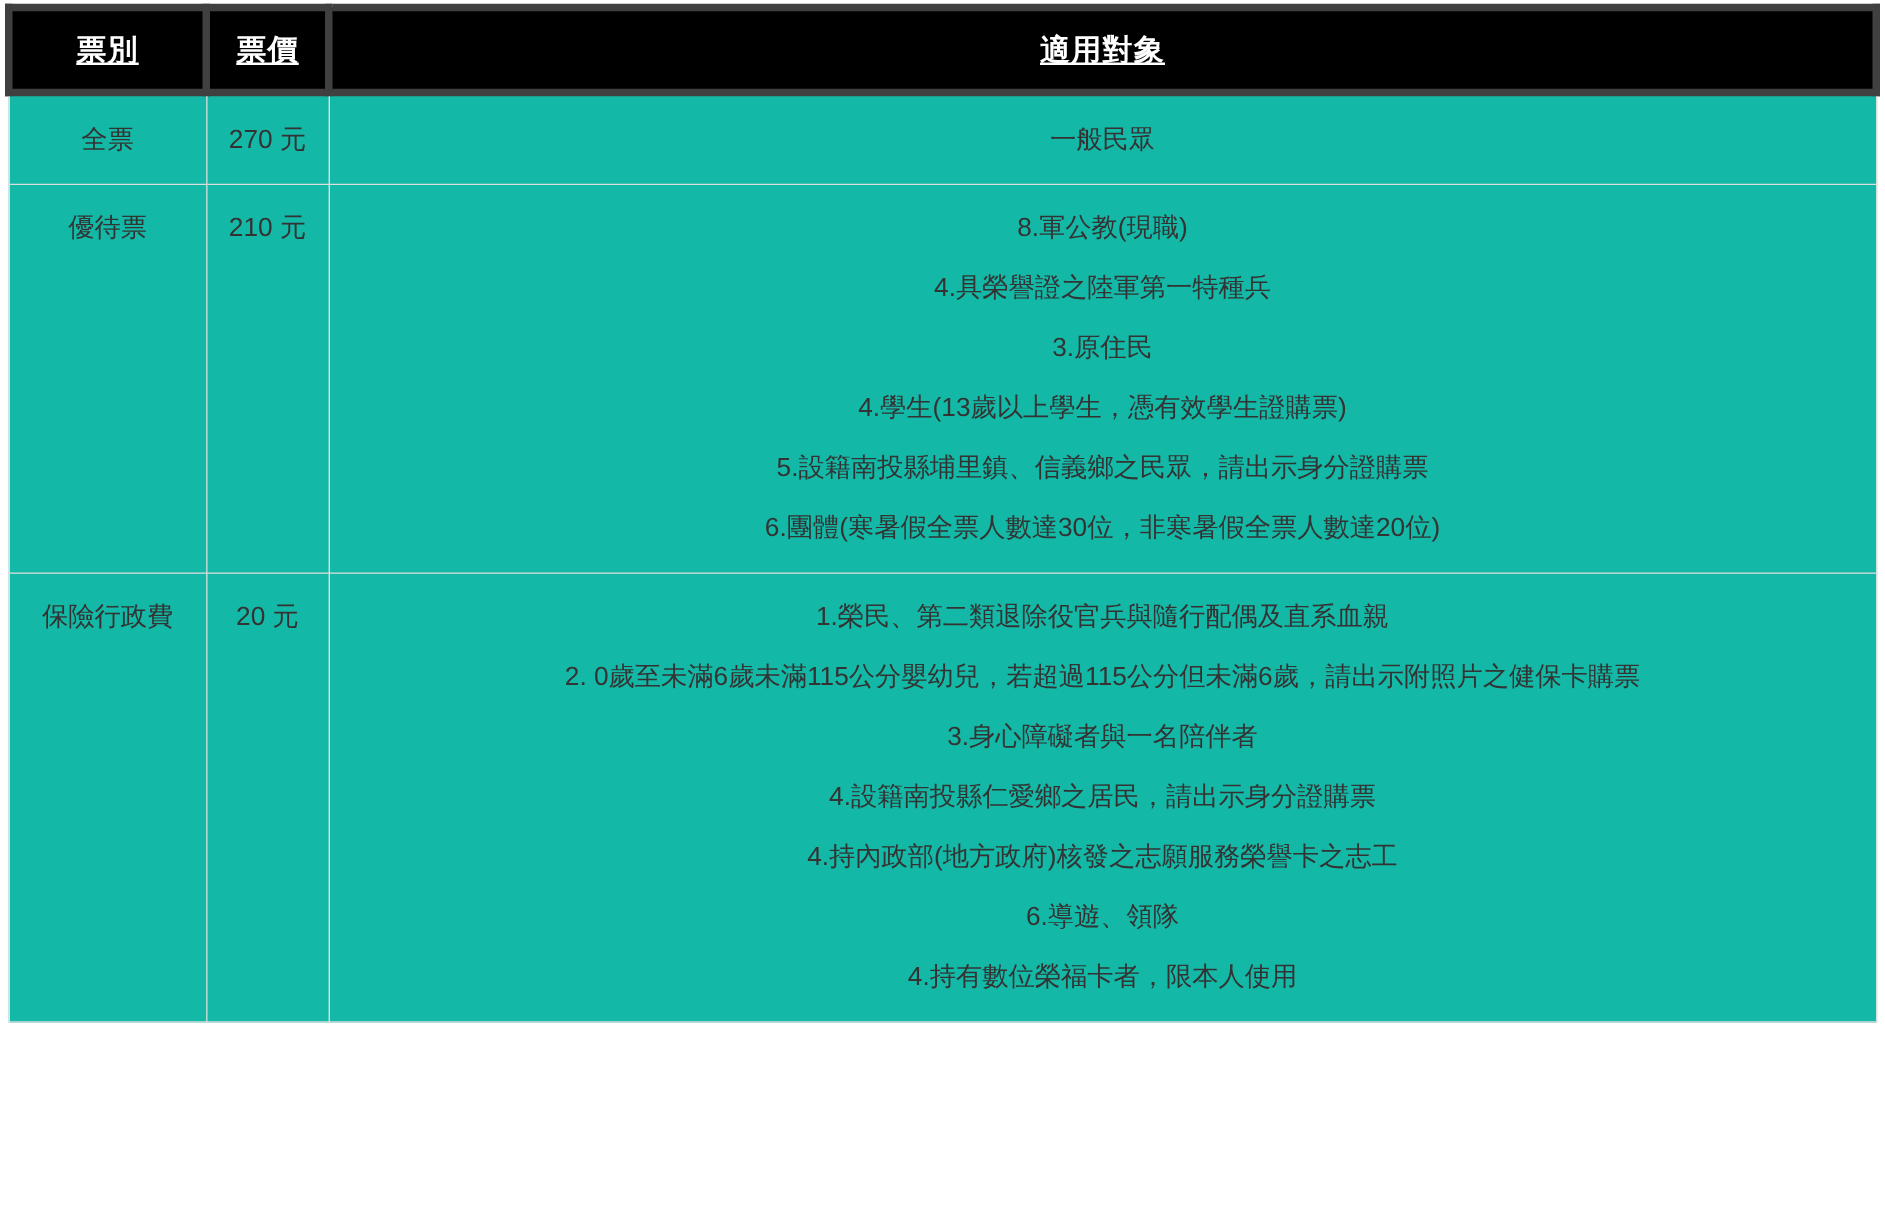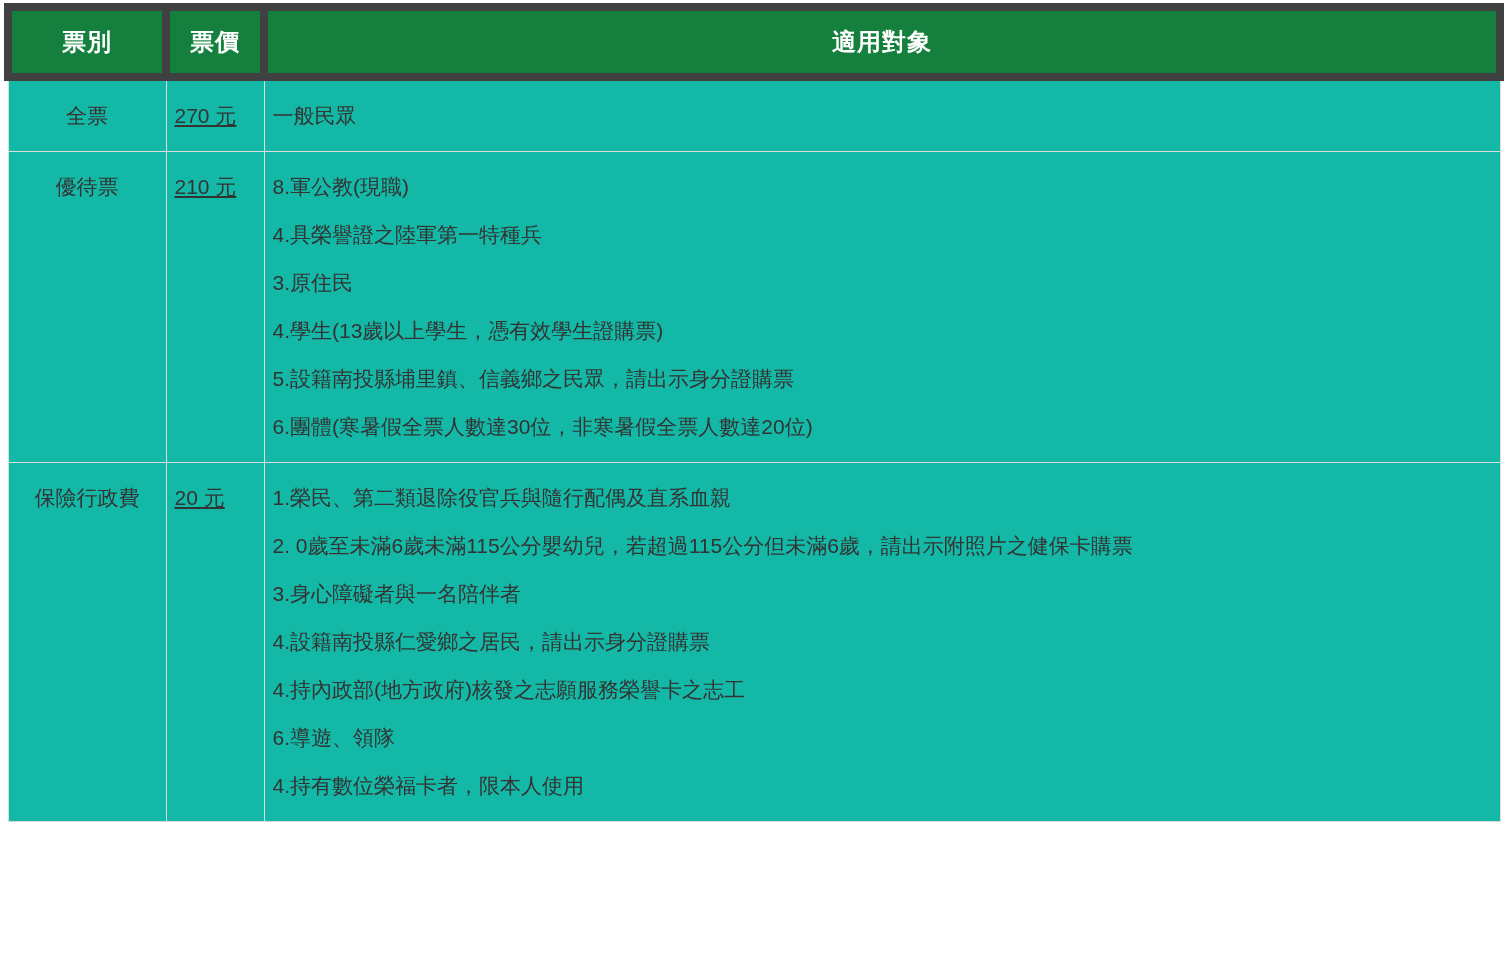--- a/index.html
+++ b/index.html
@@ -16,54 +16,55 @@
     overflow: hidden;
   }
   table.price-table {
     border-collapse: collapse;
     width: 1500px;
     table-layout: fixed;
   }
   .col-type  { width: 158px; }
   .col-price { width: 98px; }
   table.price-table thead th {
-    background: #15803d;
+    background: #000000;
     color: #ffffff;
     font-size: 24px;
     font-weight: bold;
     height: 62px;
     padding: 0;
-    border: 8px solid #404040;
+    border: 6px solid #404040;
     text-align: center;
     vertical-align: middle;
     letter-spacing: 1px;
+    text-decoration: underline;
   }
   table.price-table tbody td {
     border: 1px solid #dcdcdc;
     vertical-align: top;
     padding: 11px 8px;
     font-size: 21px;
     line-height: 48px;
     color: #333333;
     background: #14b8a6;
   }
   td.type-cell {
     text-align: center;
     padding-left: 2px;
     padding-right: 2px;
   }
   td.price-cell {
+    text-align: center;
     color: #ee2c1f;
     padding-left: 2px;
     padding-right: 2px;
     white-space: nowrap;
-    text-decoration: underline;
   }
   td.elig-cell {
-    text-align: left;
+    text-align: center;
     padding-left: 9px;
   }
   td.elig-cell div {
     line-height: 48px;
     white-space: nowrap;
   }
 </style>
 </head>
 <body>
 

